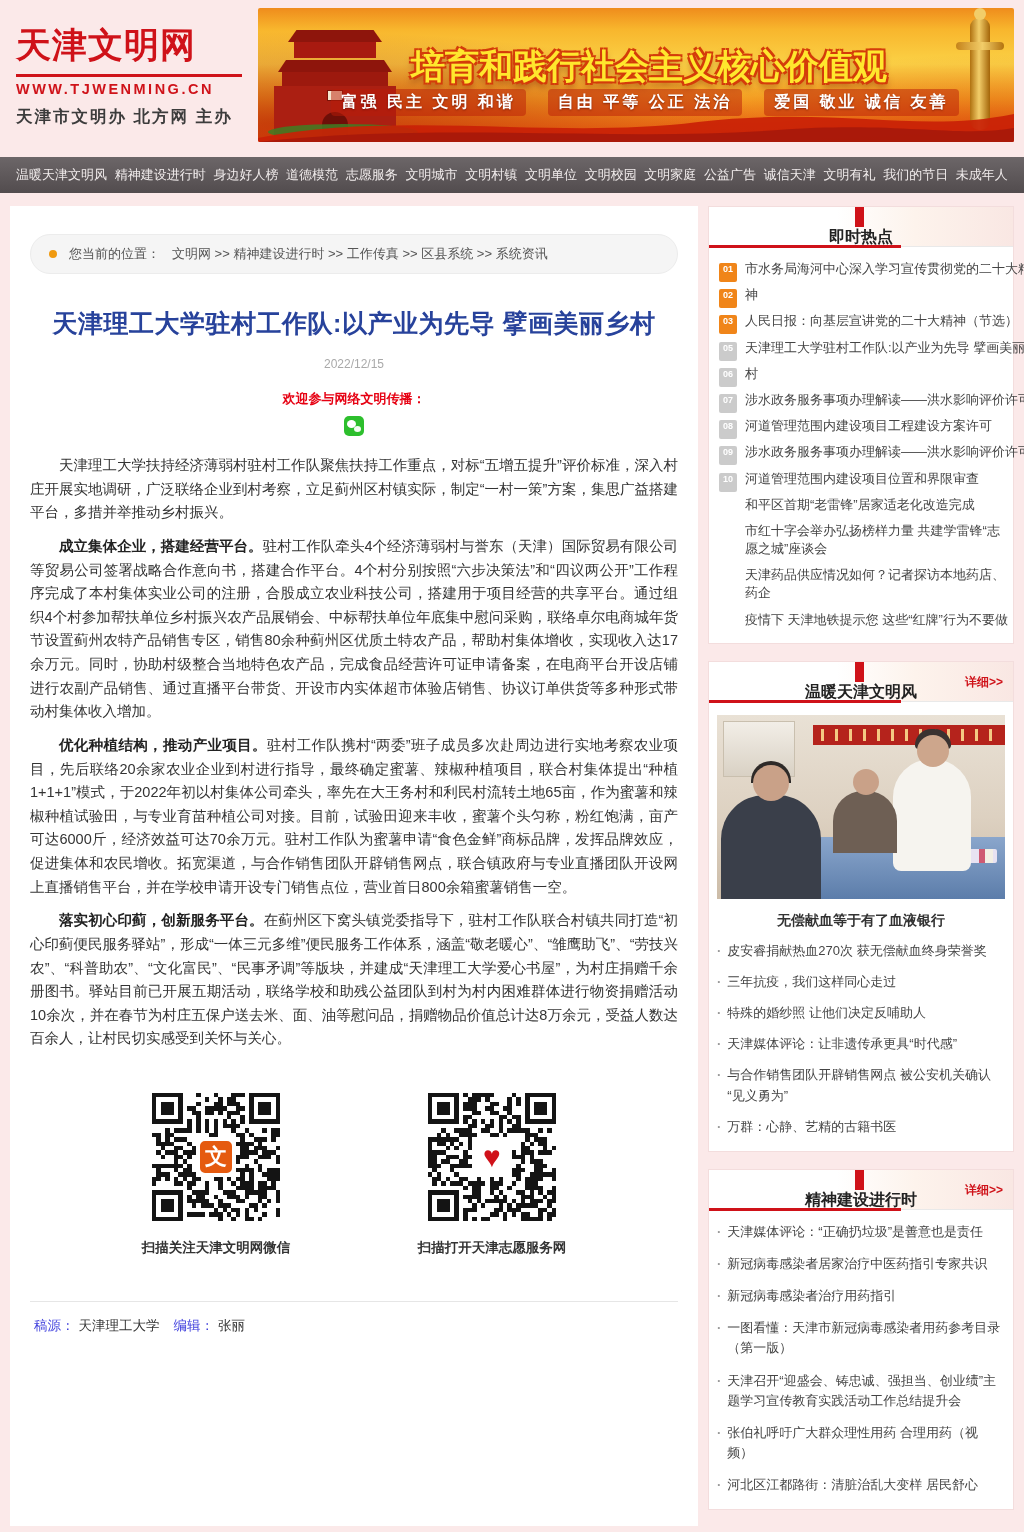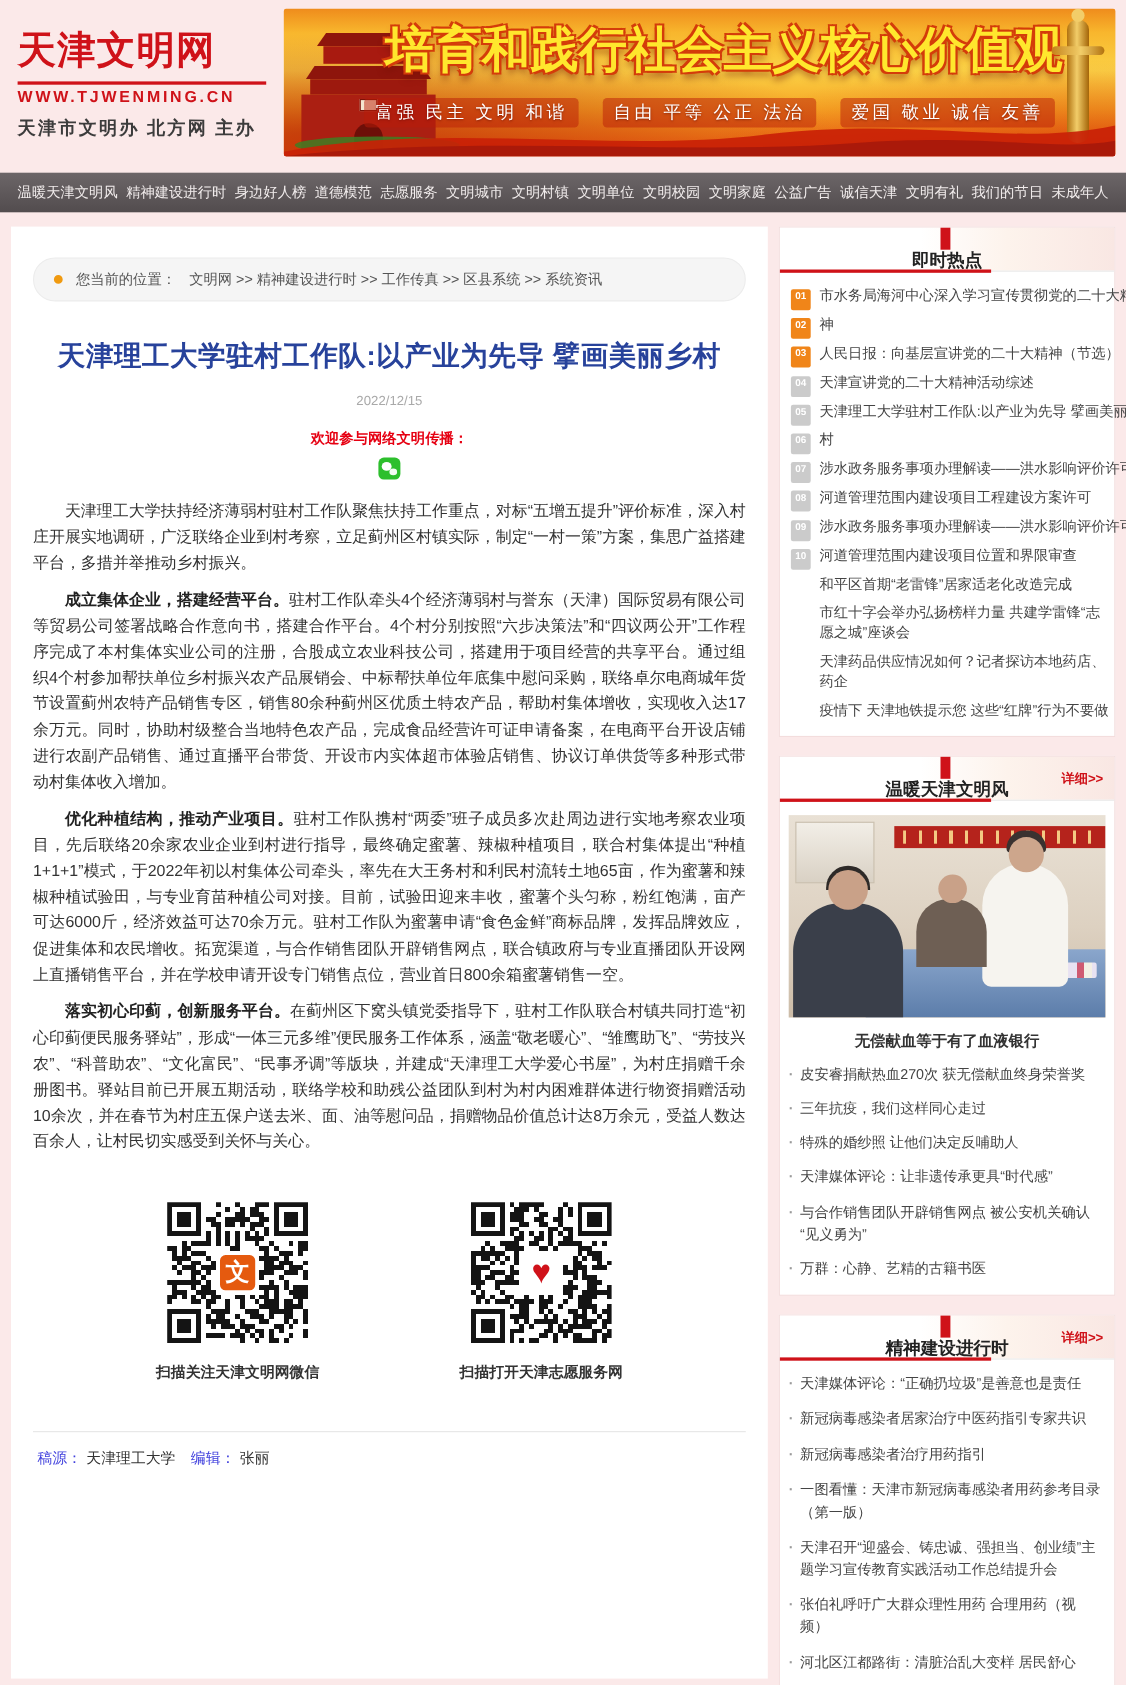--- a/index.html
+++ b/index.html
@@ -22,25 +22,25 @@
                radial-gradient(90% 120% at 100% 100%, rgba(200,30,0,.45), rgba(200,30,0,0) 55%);}
   .gate{position:absolute;left:16px;top:22px;width:122px;height:106px;}
   .gate-roof1{position:absolute;top:0;left:14px;width:94px;height:12px;background:#8e150c;clip-path:polygon(0 100%,9% 0,91% 0,100% 100%);}
   .gate-body1{position:absolute;top:12px;left:20px;width:82px;height:16px;background:#a81a10;}
   .gate-roof2{position:absolute;top:30px;left:4px;width:114px;height:12px;background:#8e150c;clip-path:polygon(0 100%,7% 0,93% 0,100% 100%);}
   .gate-body2{position:absolute;top:42px;left:8px;width:106px;height:14px;background:#9d190e;}
   .gate-base{position:absolute;top:56px;left:0;width:122px;height:50px;background:#ab1f12;}
   .gate-portrait{position:absolute;top:60px;left:53px;width:16px;height:11px;background:#f4e6cf;border:1px solid #7c1208;}
   .gate-arch{position:absolute;bottom:0;left:48px;width:26px;height:24px;background:#6d0f08;border-radius:13px 13px 0 0;}
   .gate-grass{position:absolute;bottom:-4px;left:-6px;width:150px;height:16px;background:#3f7e23;border-radius:50%;opacity:.85;}
-  .banner-title{position:absolute;left:92px;right:66px;top:8px;text-align:left;white-space:nowrap;
-    font-size:44px;font-weight:bold;color:#ffe72d;letter-spacing:0;
+  .banner-title{position:absolute;left:92px;right:66px;top:36px;text-align:center;white-space:nowrap;
+    font-size:34px;font-weight:bold;color:#ffe72d;letter-spacing:0;
     text-shadow:2px 2px 0 #d43c0a,-2px 2px 0 #d43c0a,2px -2px 0 #d43c0a,-2px -2px 0 #d43c0a,0 5px 7px rgba(110,15,0,.55);}
   .values{position:absolute;left:88px;right:70px;bottom:26px;display:flex;justify-content:center;gap:22px;}
-  .value-group{background:rgba(186,28,8,.5);color:#fff;font-weight:normal;font-size:16px;
+  .value-group{background:rgba(186,28,8,.5);color:#fff;font-weight:bold;font-size:16px;
     padding:3px 10px;border-radius:4px;letter-spacing:3px;white-space:nowrap;text-shadow:0 1px 2px rgba(90,10,0,.6);}
   .pillar{position:absolute;right:24px;top:10px;width:20px;height:112px;border-radius:9px;
     background:linear-gradient(90deg,#b07110,#f2cd69 45%,#a46508);}
   .pillar-arm{position:absolute;right:10px;top:34px;width:48px;height:8px;border-radius:4px;
     background:linear-gradient(90deg,#c5831a,#f2cd69 55%,#b3730f);}
   .pillar-ball{position:absolute;right:28px;top:0;width:12px;height:12px;border-radius:50%;background:#f2cd69;}
   .ribbon{position:absolute;left:0;right:0;bottom:-2px;height:36px;}
 
   
   .nav{height:36px;margin-top:15px;background:linear-gradient(180deg,#6c6668,#524c4e);
@@ -1029,24 +1029,20 @@
             <li class="hot-item nowrap">
               <span class="badge top">02</span>
               <span>神</span>
             </li>
 
             <li class="hot-item nowrap">
               <span class="badge top">03</span>
               <span>人民日报：向基层宣讲党的二十大精神（节选）</span>
             </li>
 
-            <li class="hot-item nowrap">
-              <span class="badge">04</span>
-              <span>天津宣讲党的二十大精神活动综述</span>
-            </li>
 
             <li class="hot-item nowrap">
               <span class="badge">05</span>
               <span>天津理工大学驻村工作队:以产业为先导 擘画美丽乡</span>
             </li>
 
             <li class="hot-item nowrap">
               <span class="badge">06</span>
               <span>村</span>
             </li>

